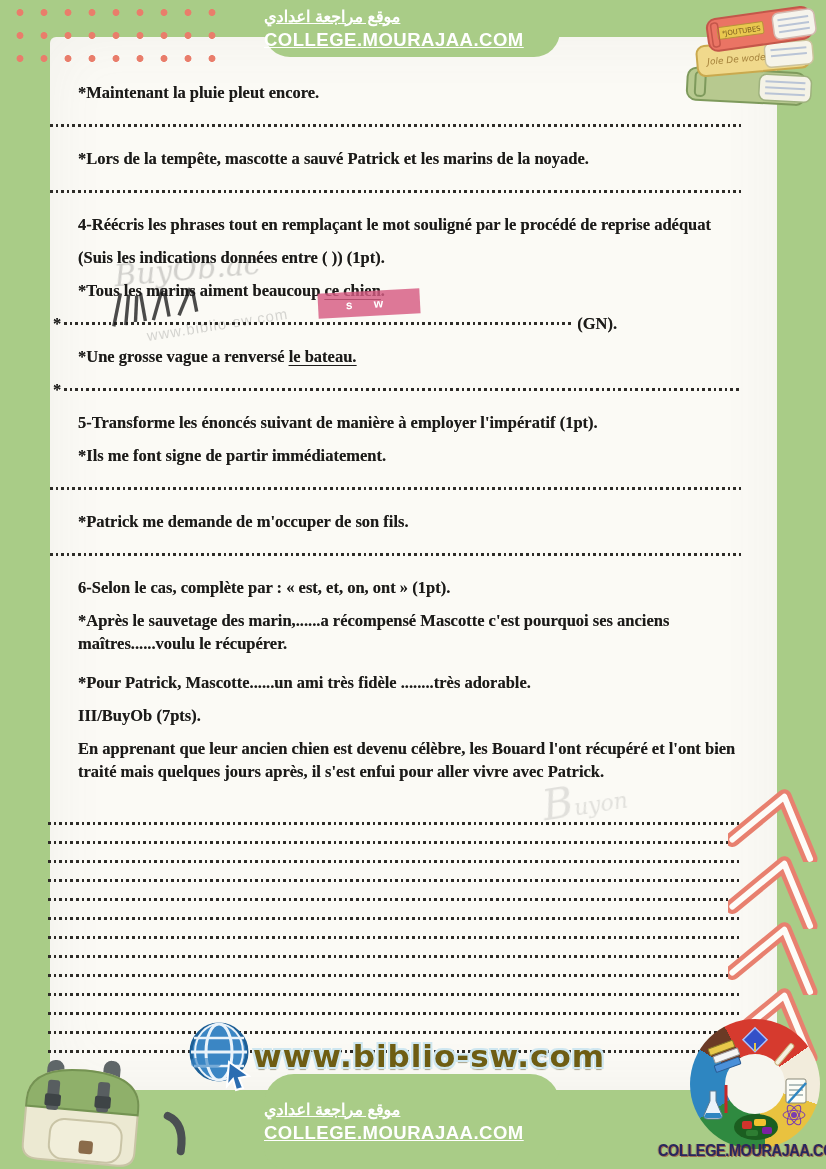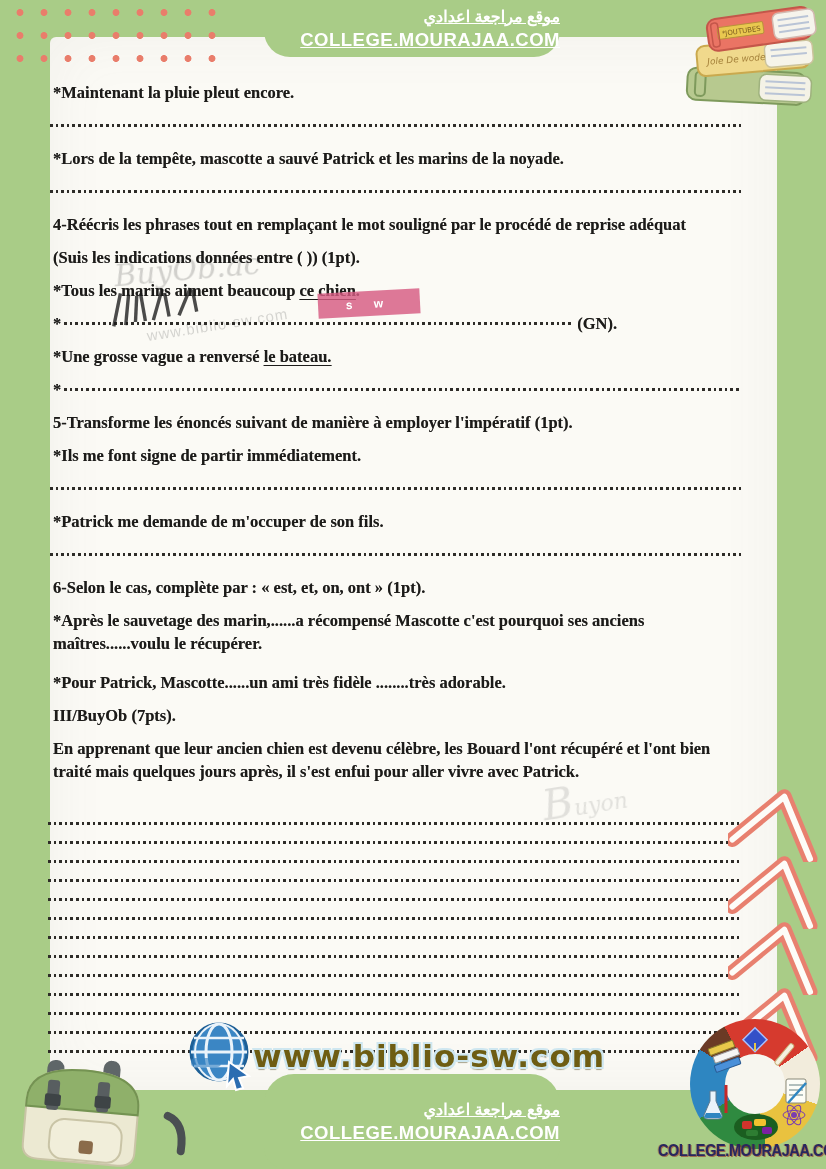--- a/index.html
+++ b/index.html
@@ -11,33 +11,33 @@
          background:#fbfaf5;border-radius:6px 6px 14px 14px;
          box-shadow:inset 0 0 60px rgba(120,120,110,.07);}
 
   
   #dotgrid{position:absolute;left:4px;top:0;width:216px;height:62px;z-index:5;
     background-image:radial-gradient(circle,#e97d6b 3.1px,rgba(233,125,107,0) 3.8px);
     background-size:24px 23px;background-position:4px 1px;}
 
   
   .banner{position:absolute;left:264px;width:296px;background:#a9cc87;z-index:6;
-          display:flex;flex-direction:column;align-items:flex-end;justify-content:center;
+          display:flex;flex-direction:column;align-items:flex-start;justify-content:center;
           color:#fff;text-align:center;}
   #header-tab{top:0;height:57px;border-radius:0 0 26px 26px;}
   #footer-tab{top:1074px;height:95px;border-radius:30px 30px 22px 22px;}
   .banner .ar{font-weight:bold;font-size:16px;text-decoration:underline;line-height:22px;}
   .banner .latin{font-weight:bold;font-size:18.5px;letter-spacing:.5px;
                  text-decoration:underline;line-height:24px;}
 
   
   #document-body{position:absolute;left:50px;top:76px;width:692px;z-index:3;
       font-family:"Liberation Serif","DejaVu Serif",serif;font-weight:700;
       color:#1c1b19;font-size:16.5px;text-shadow:0 0 .5px rgba(20,20,20,.55);}
-  .dline{height:33px;line-height:33px;padding-left:3px;white-space:nowrap;overflow:visible;}
+  .dline{height:33px;line-height:33px;padding-left:28px;white-space:nowrap;overflow:visible;}
   .dline.double{height:56px;line-height:22.5px;padding-top:6px;white-space:normal;}
   .dline.dots{display:flex;align-items:center;padding-left:0;}
   .dash{height:2.6px;flex:1;
     background:repeating-linear-gradient(90deg,#2e2c28 0 2.6px,rgba(0,0,0,0) 2.6px 5.6px);}
   .dash.fixed{flex:0 0 auto;}
   .u{text-decoration:underline;text-underline-offset:3px;}
   .pfx,.sfx{padding:0 3px;}
 
   
   #essay-lines{position:absolute;left:48px;top:814px;width:694px;z-index:2;}

